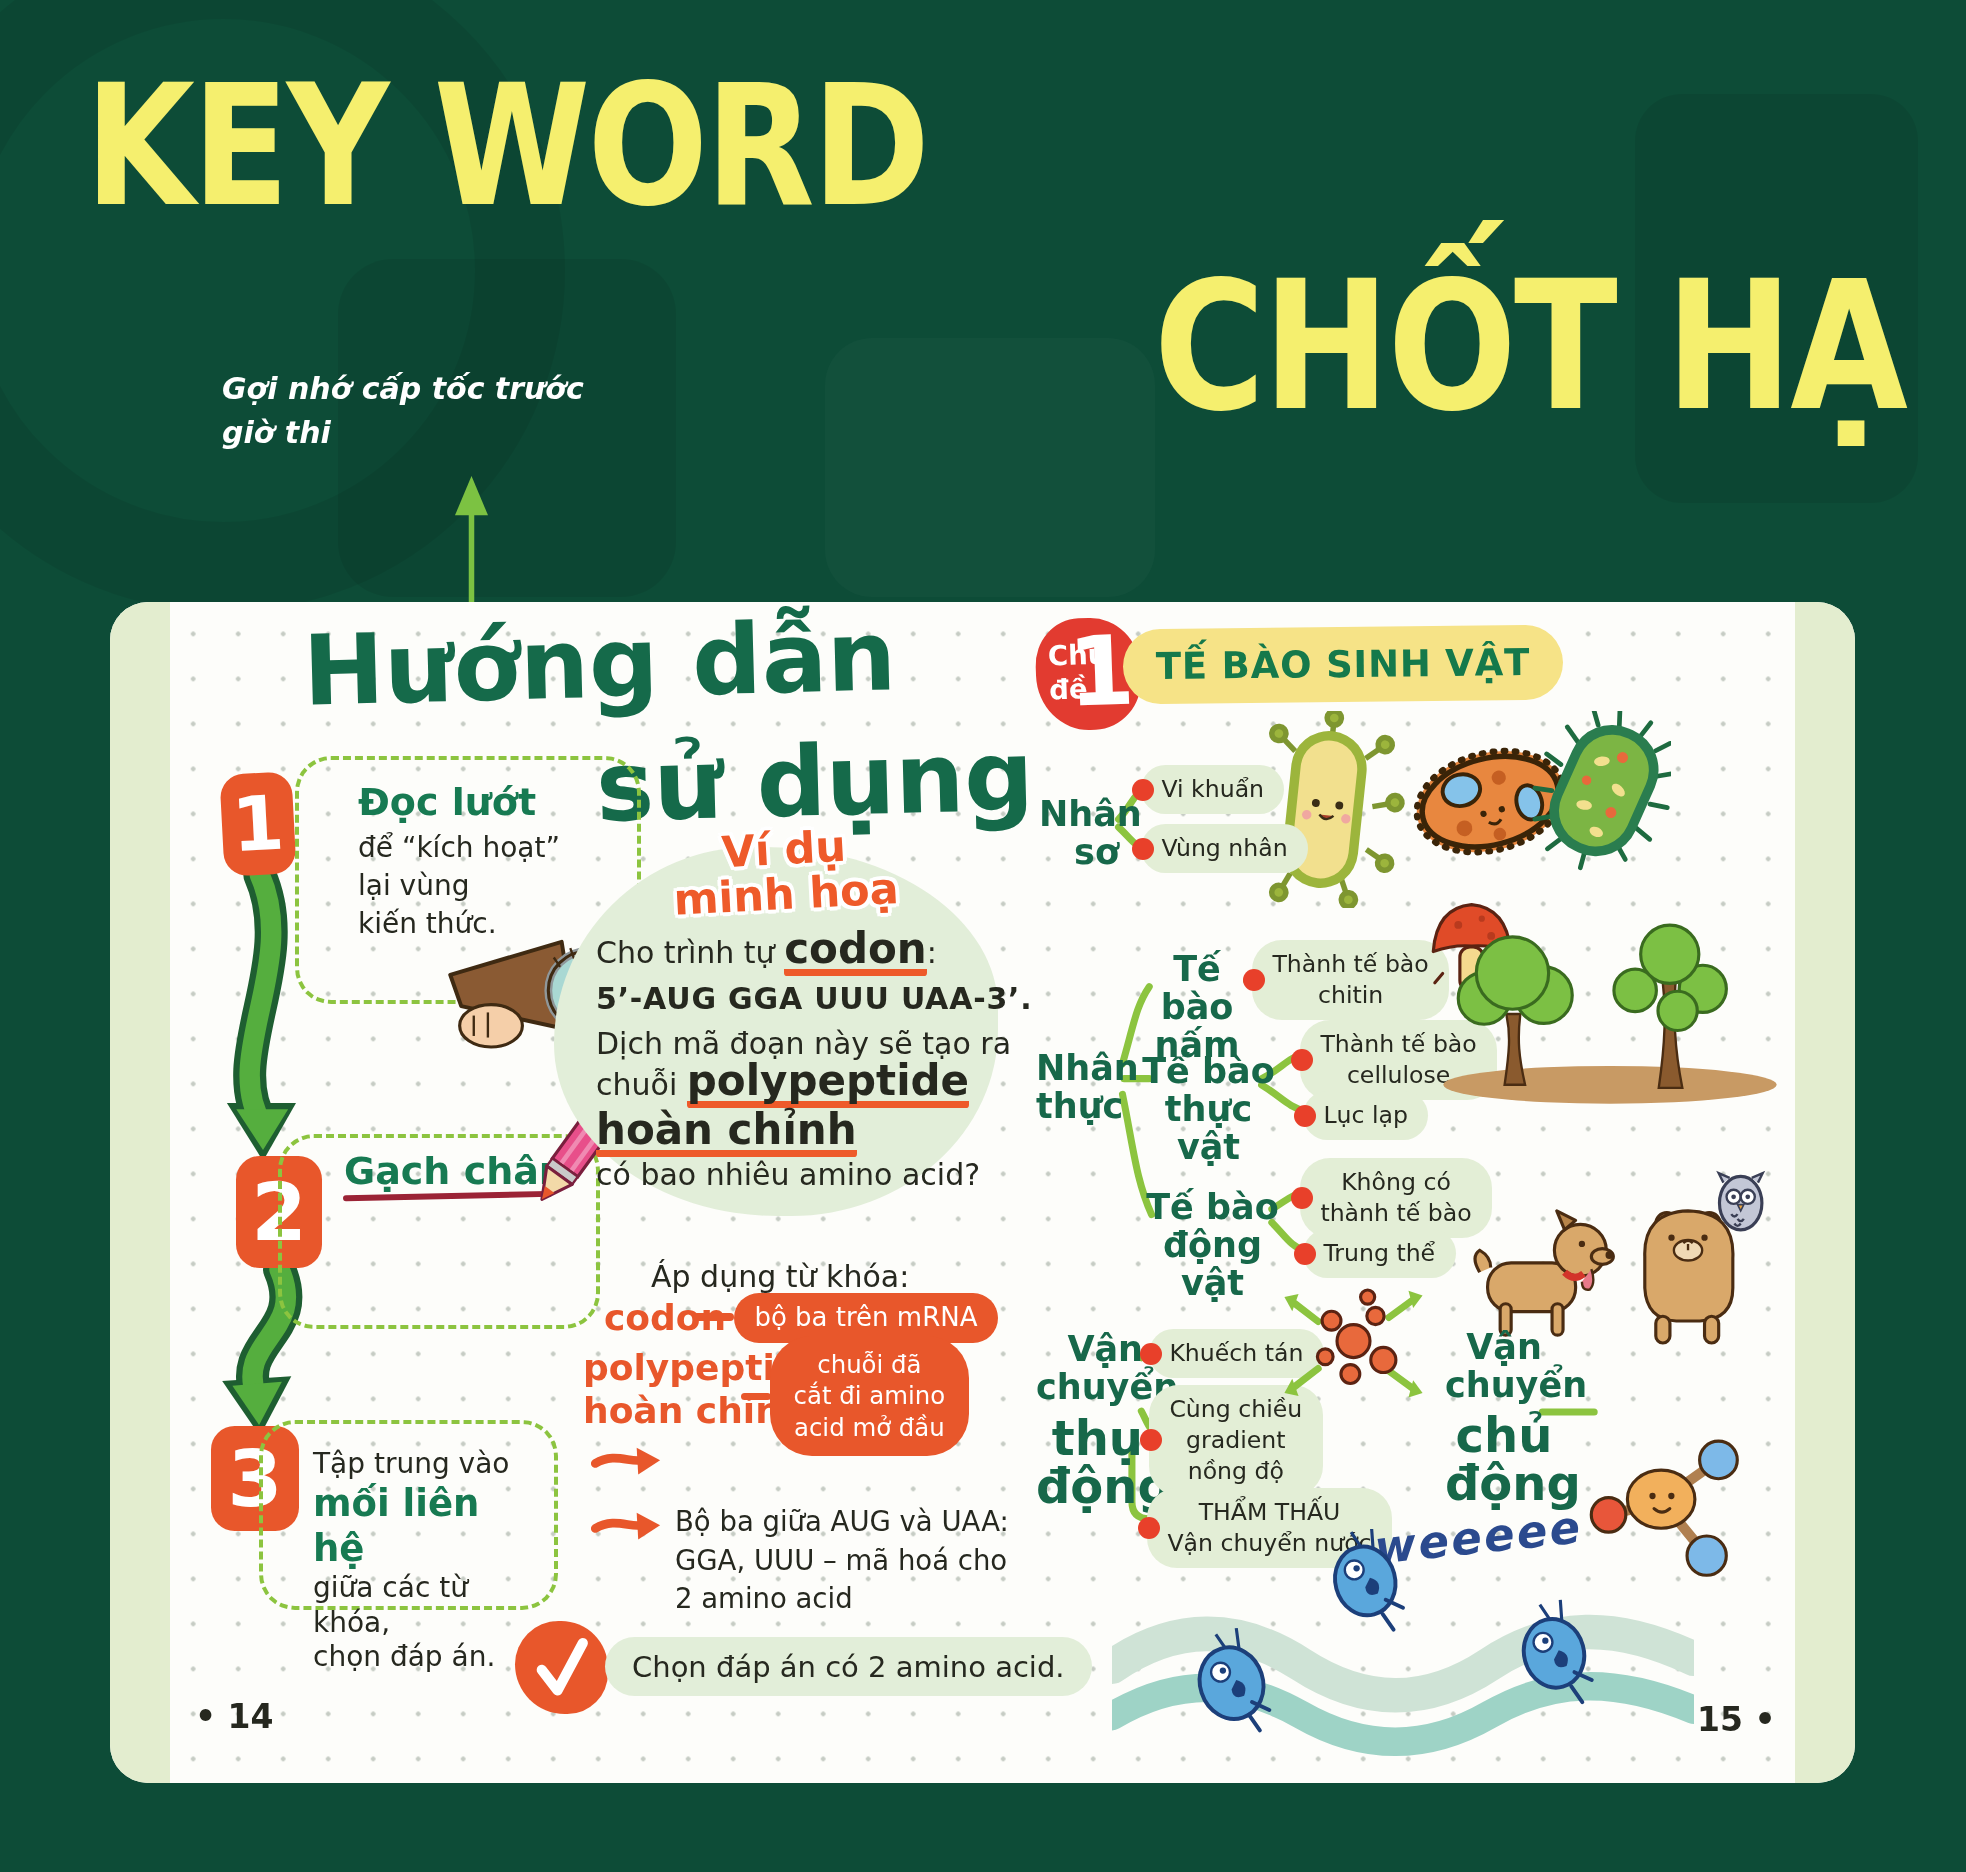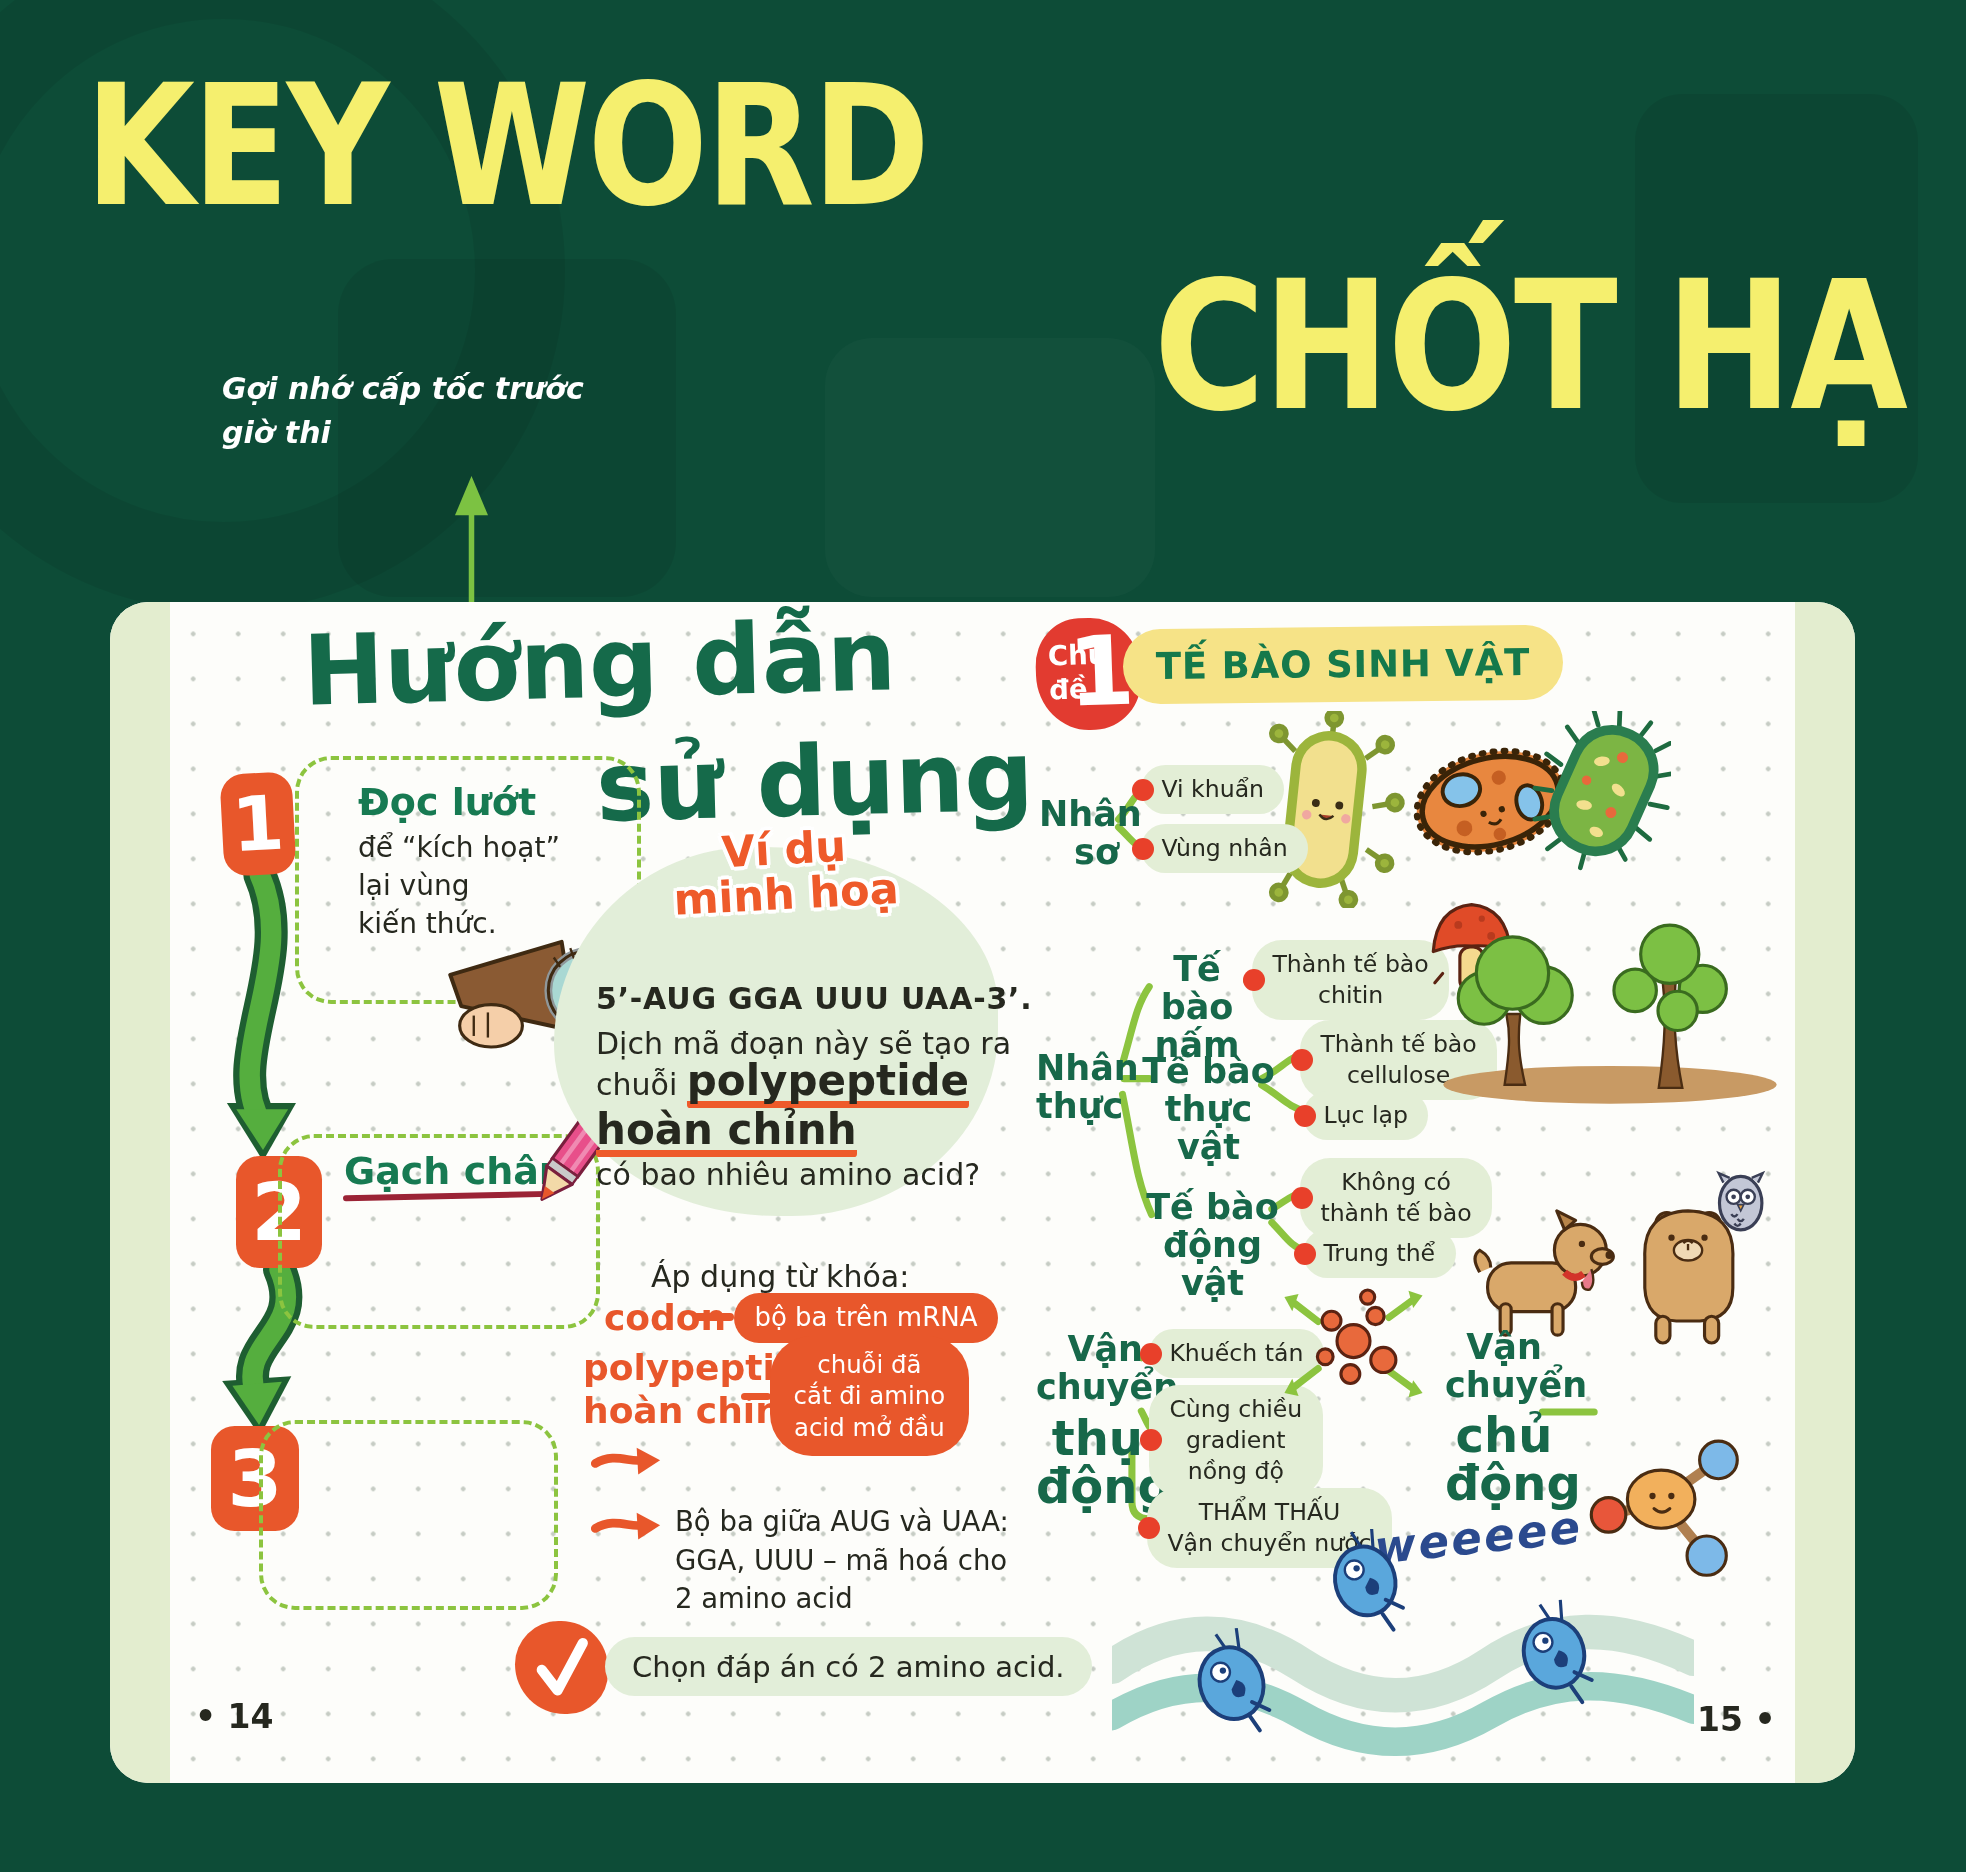--- a/index.html
+++ b/index.html
@@ -164,24 +164,33 @@
       <rect x="55" y="90" width="40" height="12" fill="#c9c9c9" stroke="#7a1f3d" stroke-width="3"></rect>
       <path d="M 55 102 L 95 102 L 75 140 Z" fill="#f3d9a8" stroke="#7a1f3d" stroke-width="4" stroke-linejoin="round"></path>
       <path d="M 68 124 L 83 124 L 75 140 Z" fill="#e8572b"></path>
     </g>
   </svg>
 
   <div class="abs tile" style="left:211px;top:1426px;width:88px;height:105px;font-size:79px">
     <span>3</span>
   </div>
   <div class="abs dashbox" style="left:259px;top:1420px;width:291px;height:182px"></div>
+  <div class="abs step-body" style="left:313px;top:1447px;width:228px;line-height:1.22">
+    <span>Tập trung vào</span><br>
+    <span class="kw-green">mối liên hệ</span><br>
+    <span>giữa các từ khóa,</span><br>
+    <span>chọn đáp án.</span>
+  </div>
 
   <div class="abs cloud"></div>
   <div class="abs ex-badge pre">Ví dụ
 minh hoạ</div>
+  <div class="abs q" style="left:596px;top:929px">
+    <span>Cho trình tự </span><span class="kw-ul">codon</span><span>:</span>
+  </div>
   <div class="abs q" style="left:596px;top:981px;font-weight:bold;letter-spacing:0.8px">5’-AUG GGA UUU UAA-3’.</div>
   <div class="abs q" style="left:596px;top:1026px">Dịch mã đoạn này sẽ tạo ra</div>
   <div class="abs q" style="left:596px;top:1061px">
     <span>chuỗi </span><span class="kw-ul">polypeptide</span>
   </div>
   <div class="abs q" style="left:596px;top:1110px">
     <span class="kw-ul2">hoàn chỉnh</span>
   </div>
   <div class="abs q" style="left:596px;top:1157px">có bao nhiêu amino acid?</div>
 

